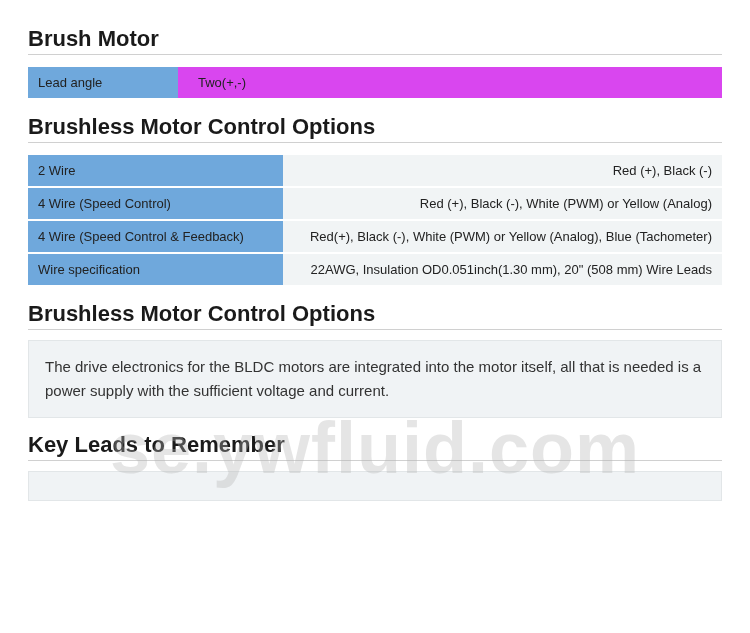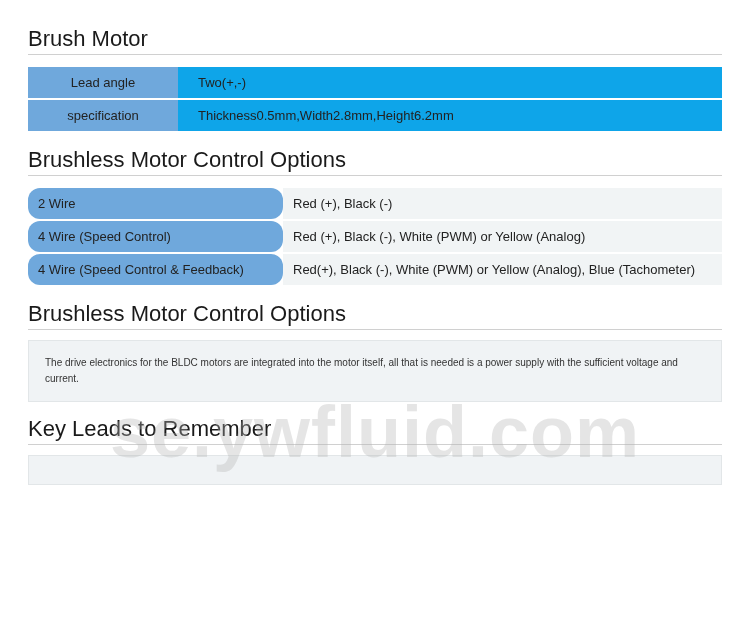--- a/index.html
+++ b/index.html
@@ -9,61 +9,61 @@
     }
     body {
       font-family: "Segoe UI", Arial, sans-serif;
       background: #ffffff;
       width: 750px;
       padding: 12px 28px;
       position: relative;
     }
     .heading {
       font-size: 22px;
-      font-weight: 400;
+      font-weight: 700;
       color: #1a1a1a;
       margin: 14px 0 10px 0;
       border-bottom: 1px solid #d0d0d0;
       padding-bottom: 2px;
     }
     .table {
       width: 100%;
       border-collapse: separate;
       border-spacing: 0 2px;
     }
     .table td {
       padding: 8px 10px;
       font-size: 13px;
       color: #222;
       vertical-align: middle;
     }
     
     .table-small td.label {
       background: #6fa8dc;
       width: 150px;
-      text-align: center;
+      text-align: left;
     }
     .table-small td.value {
-      background: #0ea5e9;
+      background: #d946ef;
       padding-left: 20px;
     }
     
     .table-wide td.label {
       background: #6fa8dc;
       width: 255px;
       text-align: left;
-      border-radius: 12px;
     }
     .table-wide td.value {
       background: #f1f4f5;
+      text-align: right;
     }
     .text-box {
       background: #f0f3f5;
       padding: 14px 16px;
-      font-size: 10px;
+      font-size: 15px;
       color: #333;
       line-height: 1.6;
       border: 1px solid #e2e6e8;
     }
     .text-box p {
       margin: 0;
     }
     .text-box p + p {
       margin-top: 2px;
     }
@@ -84,42 +84,42 @@
 </head>
 <body>
 
 <h2 class="heading">Brush Motor</h2>
 <table class="table table-small">
   <tbody>
       <tr>
     <td class="label">Lead angle</td>
     <td class="value">Two(+,-)</td>
   </tr>
-  <tr>
-    <td class="label">specification</td>
-    <td class="value">Thickness0.5mm,Width2.8mm,Height6.2mm</td>
-  </tr>
 </tbody>
   </table>
 
 <h2 class="heading">Brushless Motor Control Options</h2>
 <table class="table table-wide">
   <tbody>
       <tr>
     <td class="label">2 Wire</td>
     <td class="value">Red (+), Black (-)</td>
   </tr>
   <tr>
     <td class="label">4 Wire (Speed Control)</td>
     <td class="value">Red (+), Black (-), White (PWM) or Yellow (Analog)</td>
   </tr>
   <tr>
     <td class="label">4 Wire (Speed Control &amp; Feedback)</td>
     <td class="value">Red(+), Black (-), White (PWM) or Yellow (Analog), Blue (Tachometer)</td>
   </tr>
+  <tr>
+    <td class="label">Wire specification</td>
+    <td class="value">22AWG, Insulation OD0.051inch(1.30 mm), 20" (508 mm) Wire Leads</td>
+  </tr>
 </tbody>
   </table>
 
 <h2 class="heading">Brushless Motor Control Options</h2>
 <div class="text-box">
   <p>The drive electronics for the BLDC motors are integrated into the motor itself, all that is needed is a power supply with the sufficient voltage and current.</p>
 </div>
 
 <h2 class="heading">Key Leads to Remember</h2>
 <div class="text-box">

